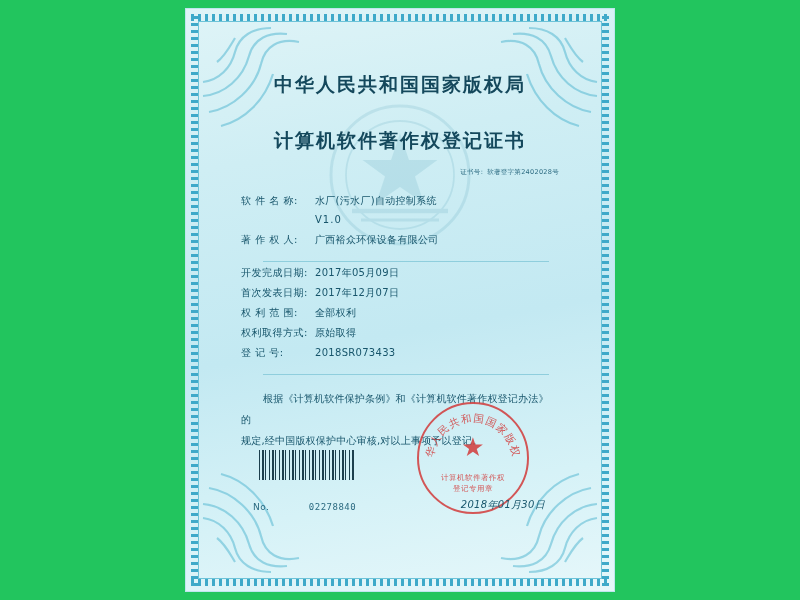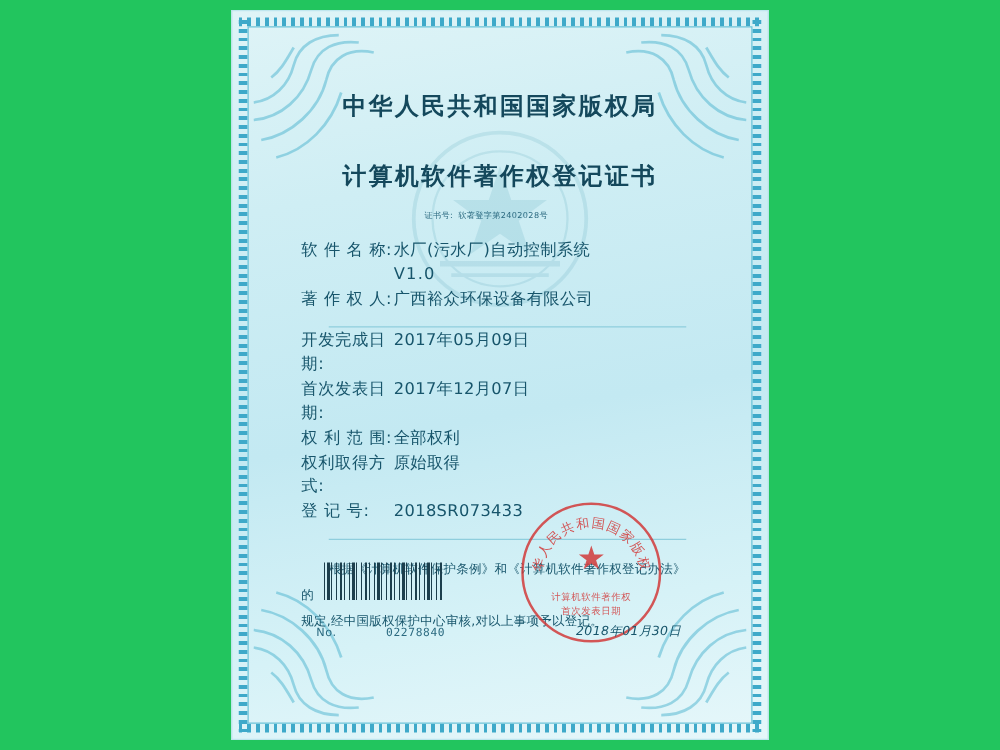--- a/index.html
+++ b/index.html
@@ -110,38 +110,38 @@
   .title-sub {
     text-align: center;
     font-size: 19px;
     font-weight: bold;
     letter-spacing: 2px;
     color: #14485c;
     margin-top: 30px;
   }
 
   .cert-no-line {
-    text-align: center;
+    text-align: right;
     font-size: 6.5px;
     color: #2b6a80;
     margin-top: 14px;
     padding-right: 22px;
     letter-spacing: 0.3px;
   }
   .cert-no-line .lbl { margin-right: 4px; }
 
   .fields {
     margin-top: 14px;
     padding-left: 22px;
     padding-right: 16px;
   }
   .field-row {
     display: flex;
     align-items: flex-start;
-    font-size: 13px;
+    font-size: 10px;
     line-height: 19px;
     color: #17556b;
   }
   .field-row.gap-top { margin-top: 1px; }
   .field-label {
     width: 74px;
     flex: 0 0 74px;
     letter-spacing: 0.5px;
   }
   .field-value {
@@ -361,21 +361,21 @@
           <defs>
             <path id="sealArc" d="M 14 58 A 40 40 0 0 1 94 58" fill="none"></path>
           </defs>
           <text font-size="10.5" fill="#d23b3b" letter-spacing="1.2" font-family="DejaVu Sans, sans-serif">
             <textPath href="#sealArc" startOffset="50%" text-anchor="middle">中华人民共和国国家版权局</textPath>
           </text>
         </svg>
         <div class="seal-star">★</div>
         <div class="seal-lines">
           <div>计算机软件著作权</div>
-          <div>首次发表日期</div>
+          <div>登记专用章</div>
         </div>
       </div>
 
       <div class="footer-no">
         <span>No.</span>
         <span class="num">02278840</span>
       </div>
 
       <div class="footer-date">2018年01月30日</div>
 

